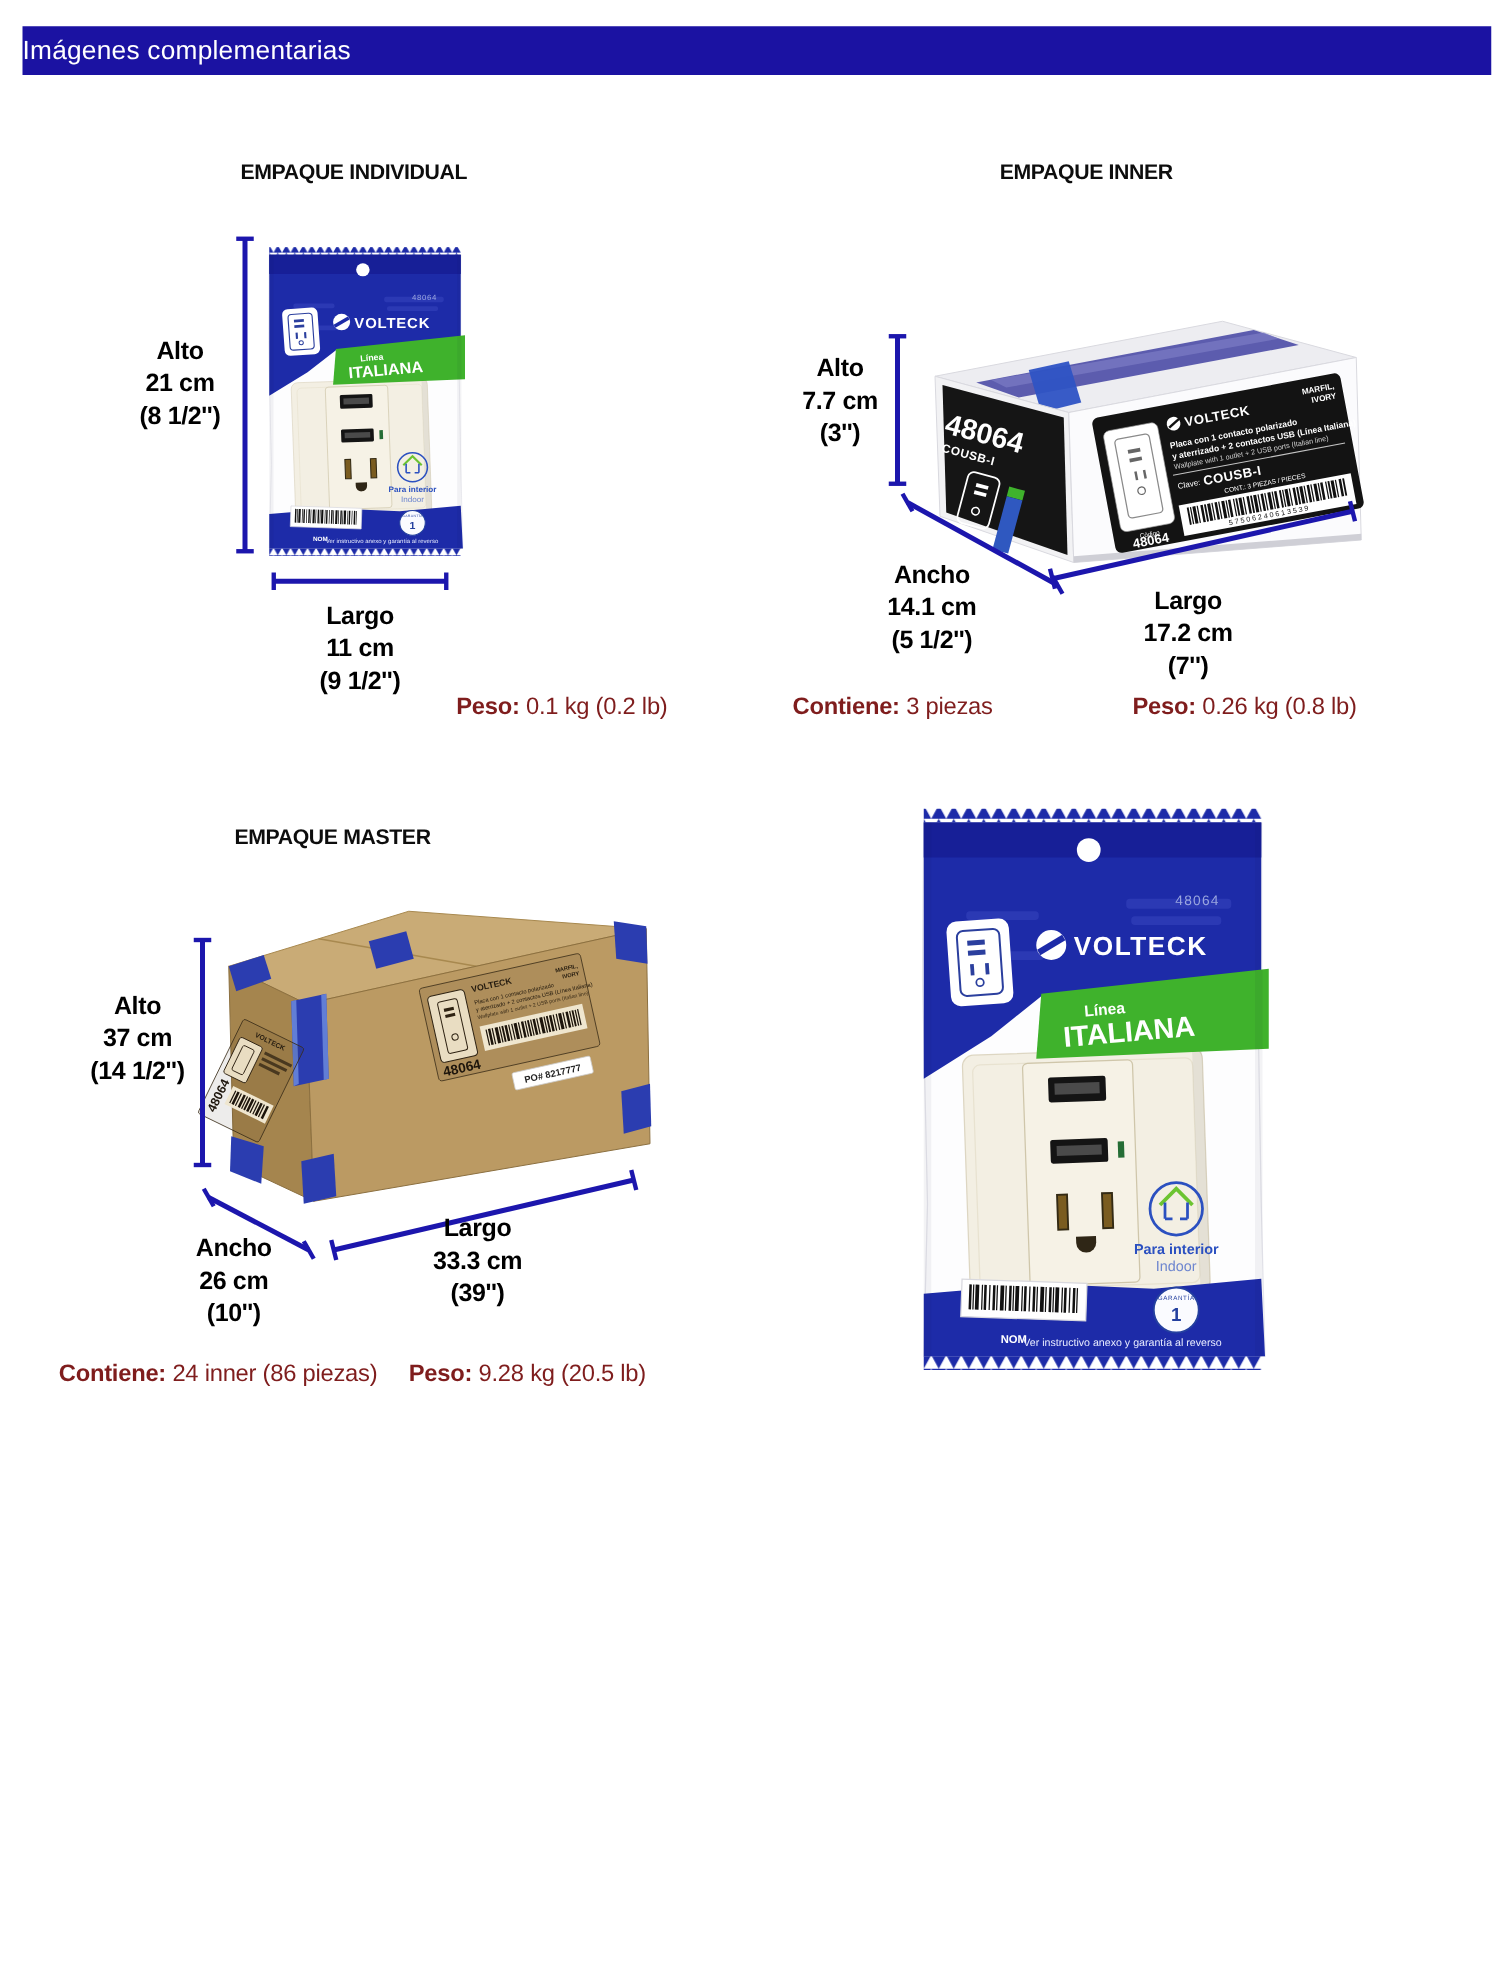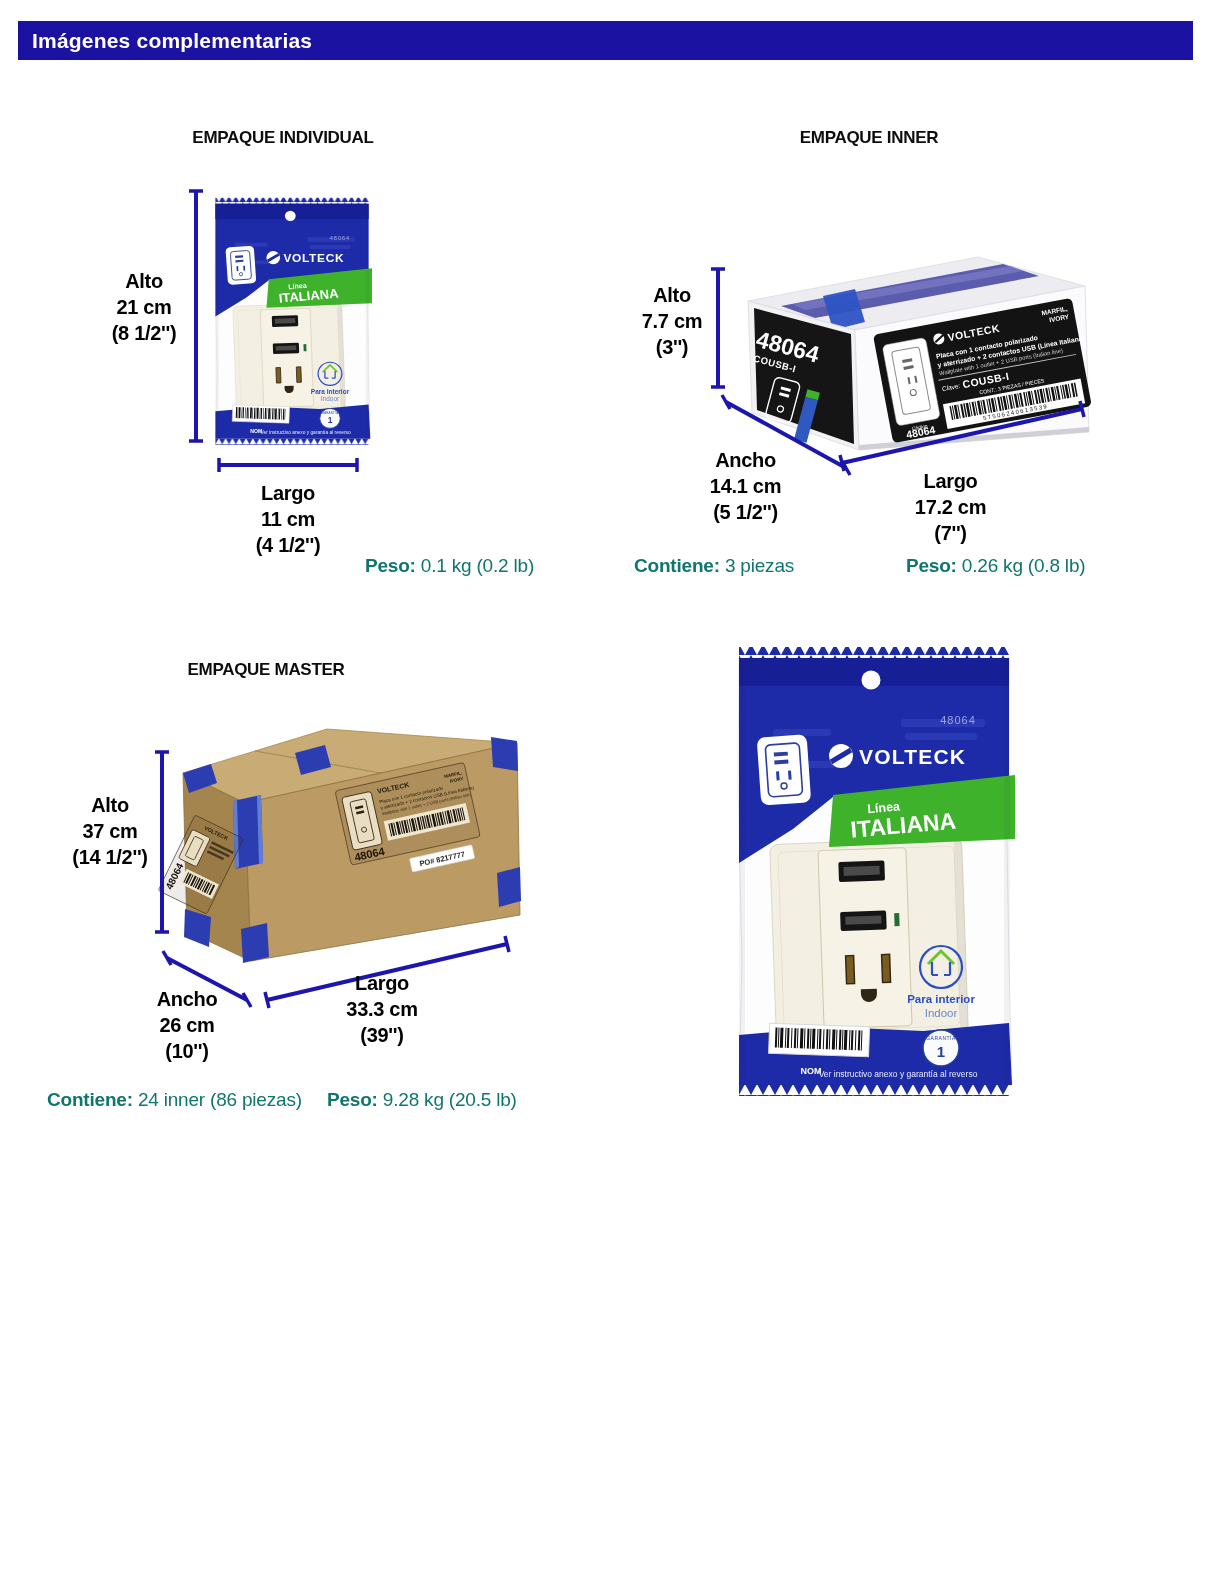--- a/index.html
+++ b/index.html
@@ -1,27 +1,27 @@
 <!DOCTYPE html>
 <html><head>
 <meta charset="utf-8">
 <style>
   html,body{margin:0;padding:0;background:#fff;}
   .page{position:relative;width:1209px;height:1574px;background:#fff;
         font-family:"Liberation Sans",sans-serif;overflow:hidden;}
   .header-bar{position:absolute;left:18px;top:21px;width:1175px;height:39px;
         background:#1b12a2;display:flex;align-items:center;}
-  .header-bar .header-text{color:#fff;font-size:21px;font-weight:bold;
-        padding-left:14px;letter-spacing:.2px;}
+  .header-bar .header-text{color:#fff;font-size:21px;font-weight:normal;
+        padding-left:0;letter-spacing:.2px;}
   .sec-title{position:absolute;font-size:17px;font-weight:bold;color:#0d0d0d;
         text-align:center;letter-spacing:-.3px;white-space:nowrap;}
   .dim-label{position:absolute;text-align:center;font-weight:bold;color:#000;
         font-size:20px;line-height:26px;letter-spacing:-.3px;}
   .dim-label span{display:block;}
-  .meta{position:absolute;font-size:19px;color:#0f766e;white-space:nowrap;letter-spacing:-.2px;}
+  .meta{position:absolute;font-size:19px;color:#7f1d1d;white-space:nowrap;letter-spacing:-.2px;}
   .meta .lbl{font-weight:bold;}
   svg{position:absolute;display:block;overflow:visible;}
   .dimline{stroke:#1c16ad;stroke-width:4;fill:none;}
   .dimcap{stroke:#1c16ad;stroke-width:3.5;fill:none;}
 </style>
 </head>
 <body>
 
 <div class="page">
 
@@ -151,21 +151,21 @@
     <span>(8 1/2'')</span>
   </div>
   <svg style="left:214px;top:456px;" width="148" height="18">
     <line class="dimline" x1="5" y1="9" x2="143" y2="9"></line>
     <line class="dimcap" x1="5" y1="2" x2="5" y2="16"></line>
     <line class="dimcap" x1="143" y1="2" x2="143" y2="16"></line>
   </svg>
   <div class="dim-label" style="left:214px;top:480px;width:148px;">
     <span>Largo</span>
     <span>11 cm</span>
-    <span>(4 1/2'')</span>
+    <span>(9 1/2'')</span>
   </div>
   <div class="meta" style="left:365px;top:555px;">
     <span class="lbl">Peso:</span>
     <span class="val">0.1 kg (0.2 lb)</span>
   </div>
 
   <svg style="left:723px;top:238px;" width="372" height="225" viewBox="0 0 372 225">
 
     <polygon points="25,63 255,19 362,48 132,92" fill="#ededf1" stroke="#d9d9df" stroke-width=".8"></polygon>
     <polygon points="58,68 280,26 316,38 92,80" fill="#5c5cae"></polygon>

